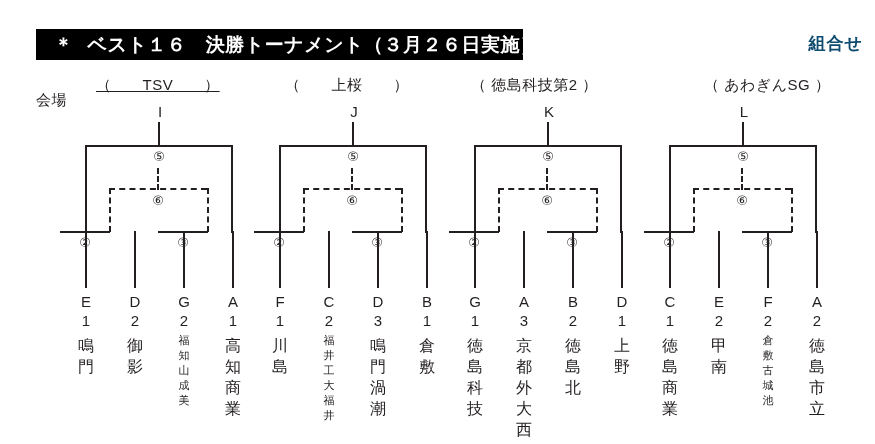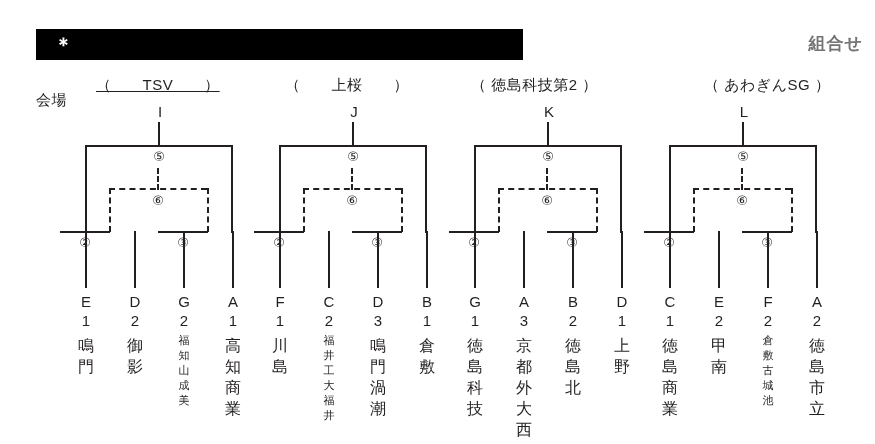--- a/index.html
+++ b/index.html
@@ -35,21 +35,21 @@
     white-space: nowrap;
   }
   #title-bar .star { margin-right: 14px; }
 
   #kumiawase {
     position: absolute;
     right: 12px;
     top: 32px;
     font-size: 17px;
     font-weight: bold;
-    color: #737373;
+    color: #0c4a6e;
     letter-spacing: 1px;
   }
 
   
   .venue-label {
     position: absolute;
     top: 76px;
     font-size: 15px;
     white-space: nowrap;
     letter-spacing: 0.5px;
@@ -206,20 +206,21 @@
     font-size: 11px;
     line-height: 15px;
     margin-top: 2px;
   }
 </style>
 </head>
 <body>
 
 <div id="title-bar">
   <span class="star">＊</span>
+  <span>ベスト１６　決勝トーナメント（３月２６日実施）</span>
 </div>
 <div id="kumiawase">組合せ</div>
 
 <div class="venue-label" id="venue-prefix">会場</div>
 
 <div id="bracket-root">
     <div class="block" style="left: 60px;">
       <div class="block-letter">I</div>
       <div class="stem-final"></div>
       <div class="bar-final"></div>

